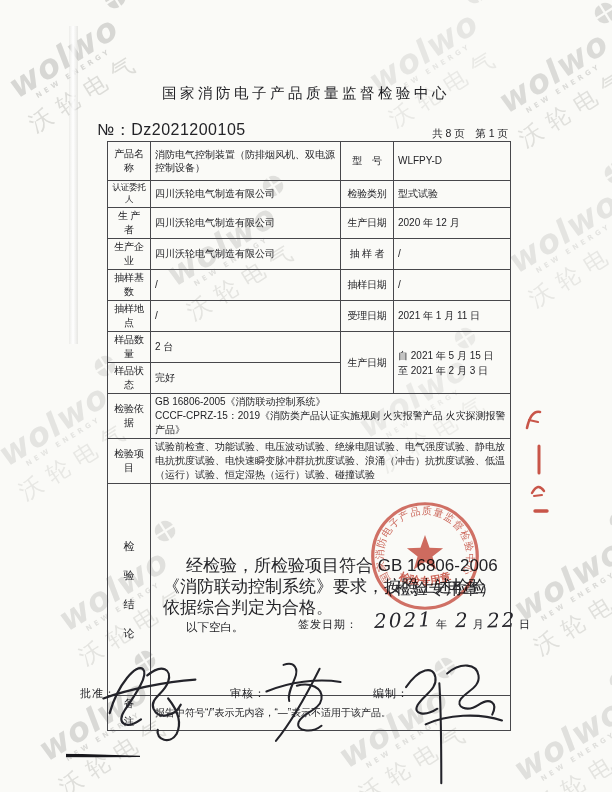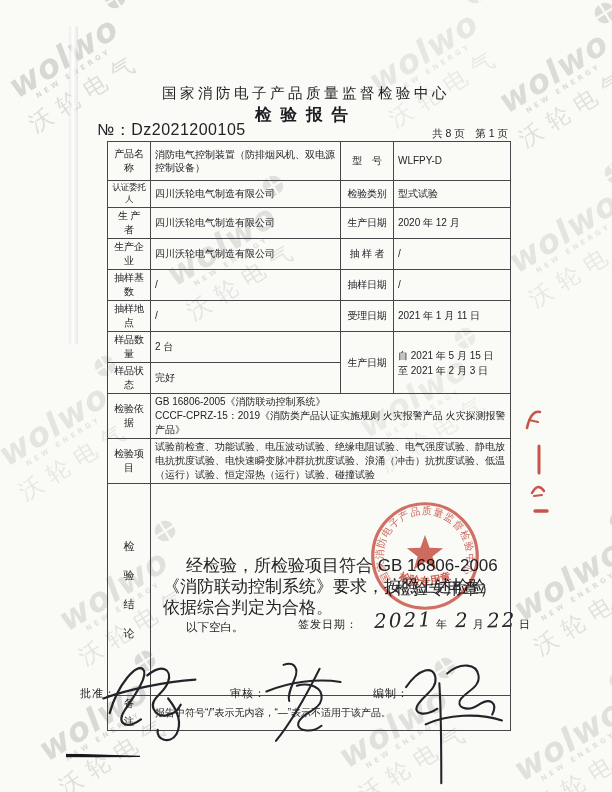--- a/index.html
+++ b/index.html
@@ -216,21 +216,20 @@
         </g>
       </svg>
     <div class="wm-logo">wolwo</div>
     <div class="wm-sub">NEW ENERGY</div>
     <div class="wm-cn">沃轮电气</div>
   </div>
 
   <div class="crease"></div>
 
   <div class="hdr-org">国家消防电子产品质量监督检验中心</div>
-  <div class="hdr-title">检验报告</div>
   <div class="hdr-no"><span>№：</span><span>Dz2021200105</span></div>
   <div class="hdr-pages">共 8 页　第 1 页</div>
 
   <table class="info">
     <colgroup>
         <col style="width:43px">
         <col style="width:190px">
         <col style="width:53px">
         <col style="width:117px">
       </colgroup>

